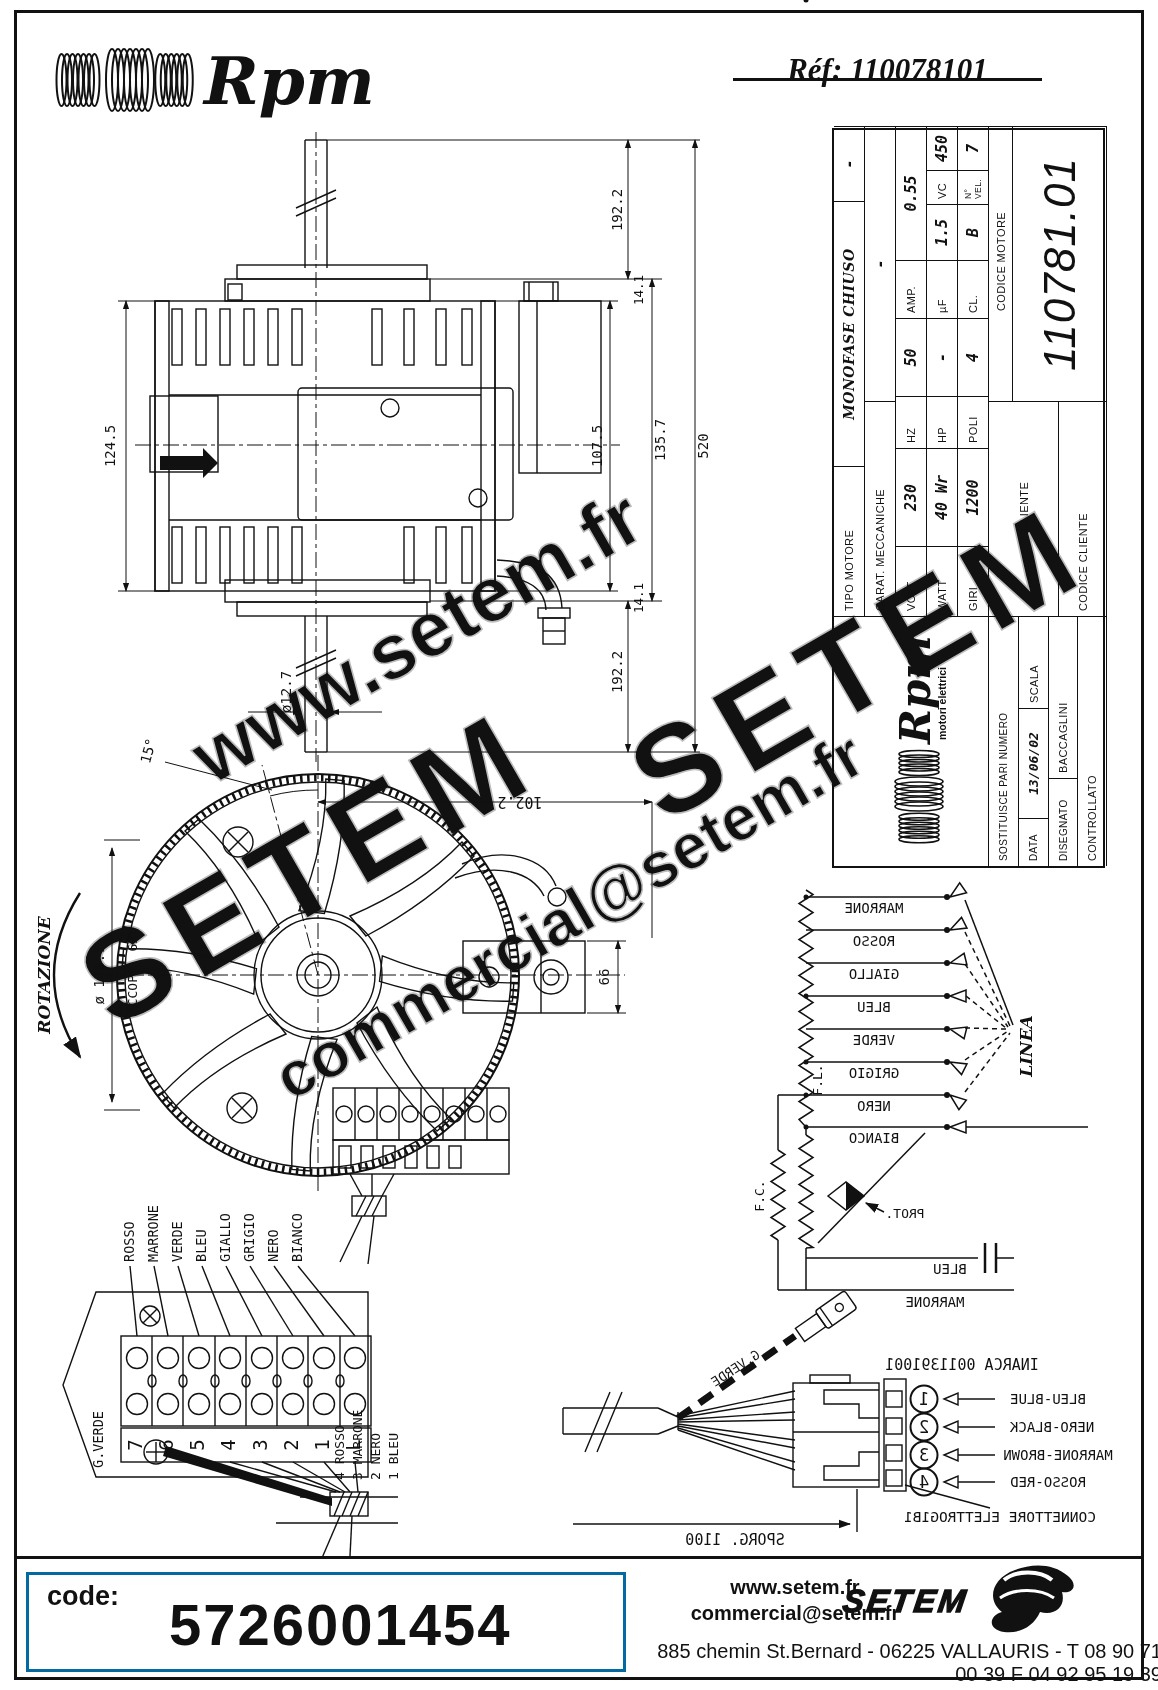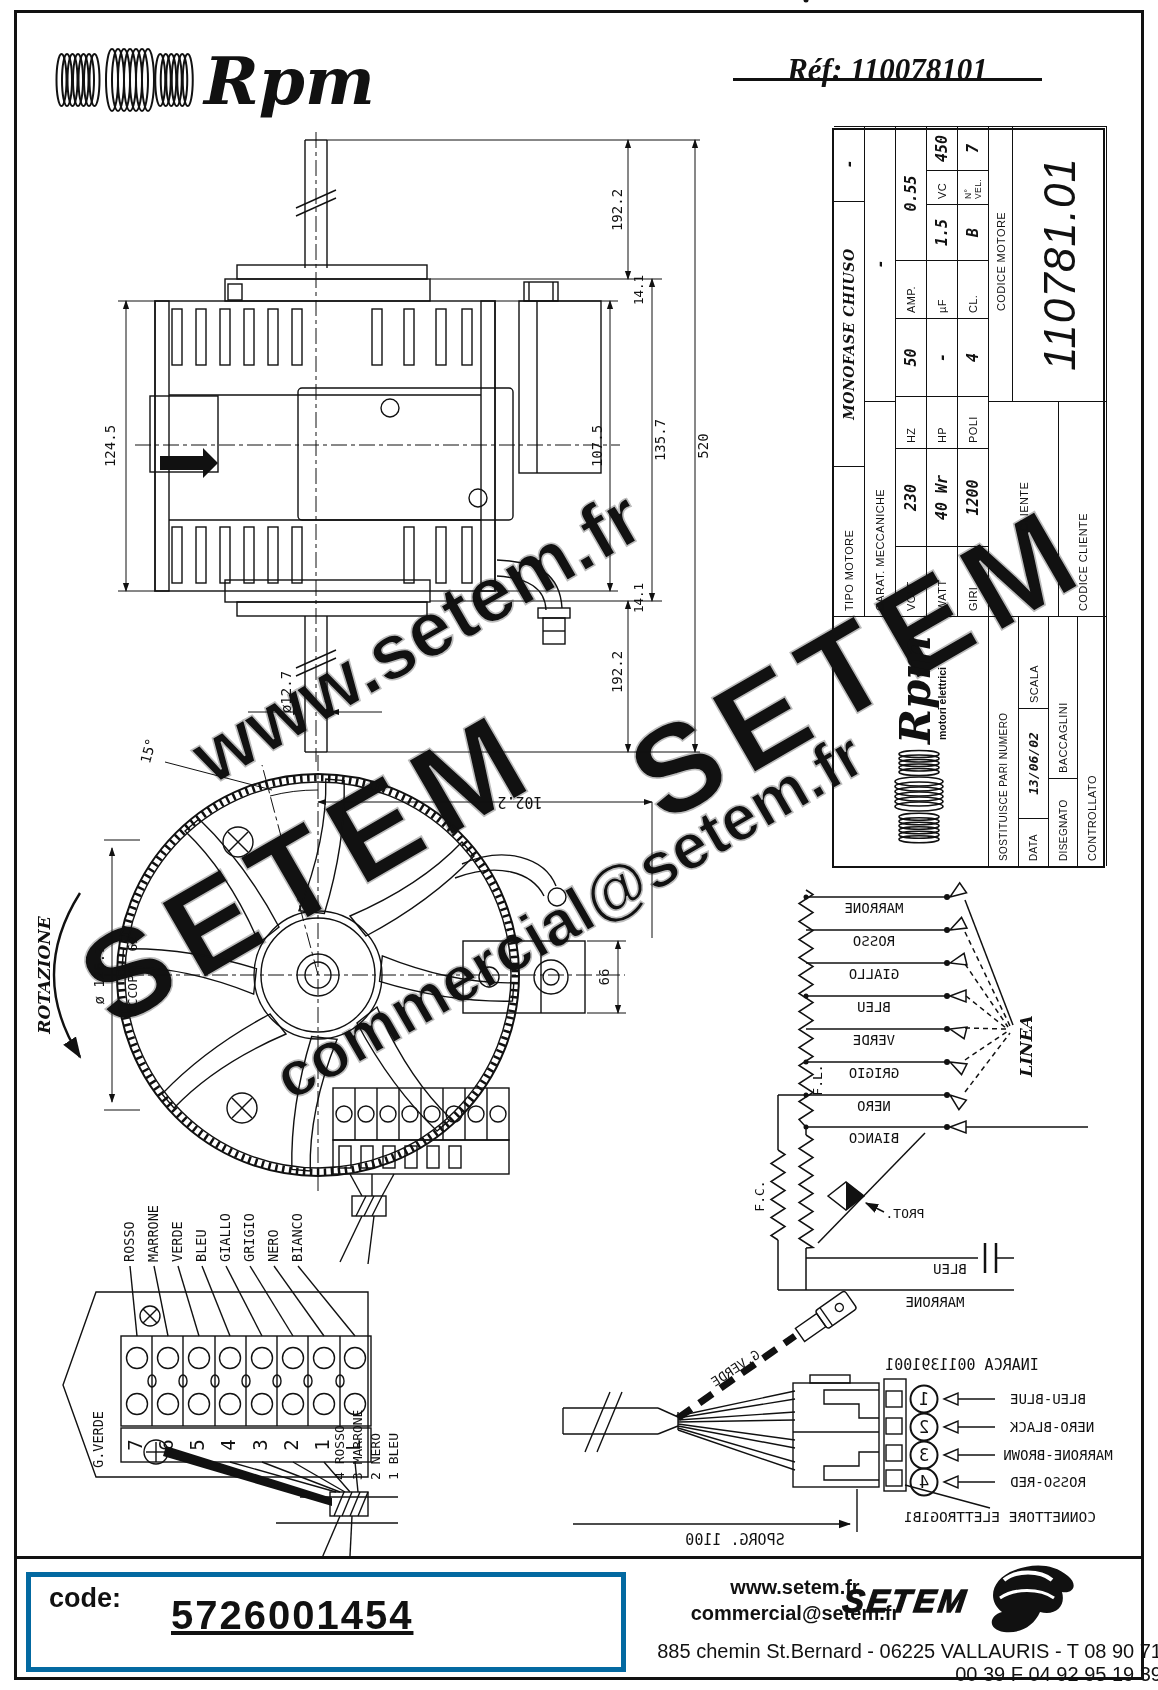--- a/index.html
+++ b/index.html
@@ -17,24 +17,24 @@
   .tb-cell{position:absolute;box-sizing:border-box;border-right:1.4px solid #111;border-bottom:1.4px solid #111;
     display:flex;align-items:center;overflow:hidden;}
   .tb-lab{font-size:11px;letter-spacing:.4px;padding-left:5px;}
   .tb-val{font-family:"DejaVu Sans Mono",monospace;font-style:italic;font-weight:bold;font-size:15px;
     justify-content:center;}
   .tb-big{font-family:"Liberation Sans",sans-serif;font-style:italic;font-size:44px;justify-content:center;letter-spacing:1px;}
   .tb-center{justify-content:center;}
   .tb-serif{font-family:"DejaVu Serif",serif;font-style:italic;font-weight:bold;font-size:14px;letter-spacing:.5px;}
 
   
-  .codebox{position:absolute;left:26px;top:1572px;width:600px;height:100px;border:5px solid #0369a1;
+  .codebox{position:absolute;left:26px;top:1572px;width:600px;height:100px;border:3px solid #0369a1;
     box-sizing:border-box;background:#fff;}
   .codelab{position:absolute;left:18px;top:6px;font-size:27px;font-weight:bold;}
-  .codeval{position:absolute;left:140px;top:16px;font-size:40px;font-weight:bold;letter-spacing:2px;text-decoration:underline;}
+  .codeval{position:absolute;left:140px;top:16px;font-size:58px;font-weight:bold;letter-spacing:2px;}
   .site{position:absolute;left:640px;top:1576px;width:310px;text-align:center;font-size:20px;font-weight:bold;}
   .mail{position:absolute;left:640px;top:1602px;width:310px;text-align:center;font-size:20px;font-weight:bold;}
   .addr{position:absolute;left:630px;top:1640px;width:520px;text-align:right;font-size:20px;margin-left:12px;}
   .refbox{position:absolute;left:735px;top:52px;width:305px;text-align:center;
     font-family:"Liberation Serif",serif;font-style:italic;font-weight:bold;font-size:31px;}
   .refline{position:absolute;left:733px;top:78px;width:309px;height:3px;background:#111;}
 </style>
 </head>
 <body>
 

